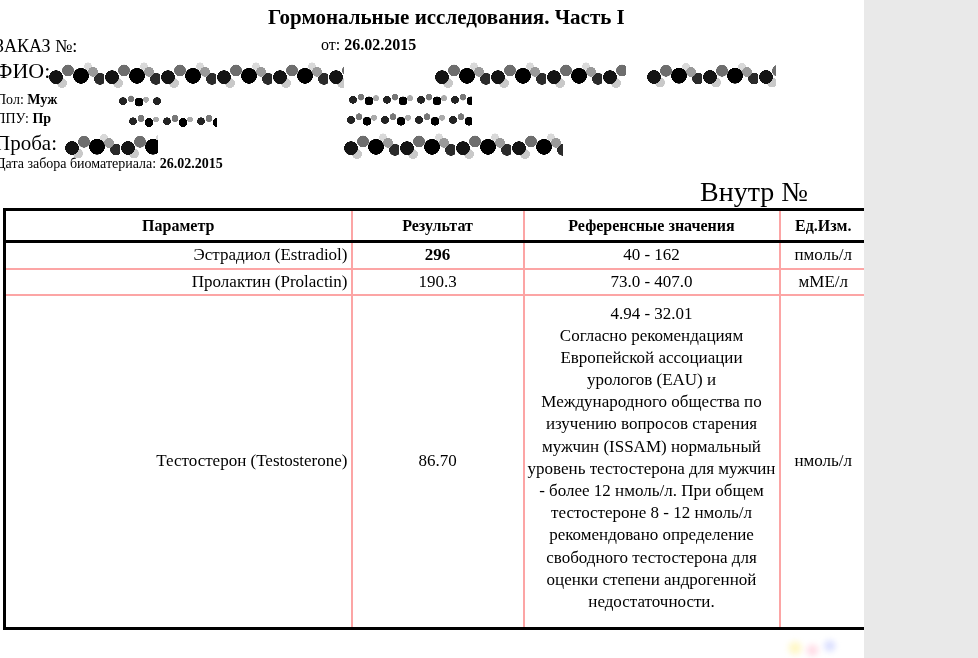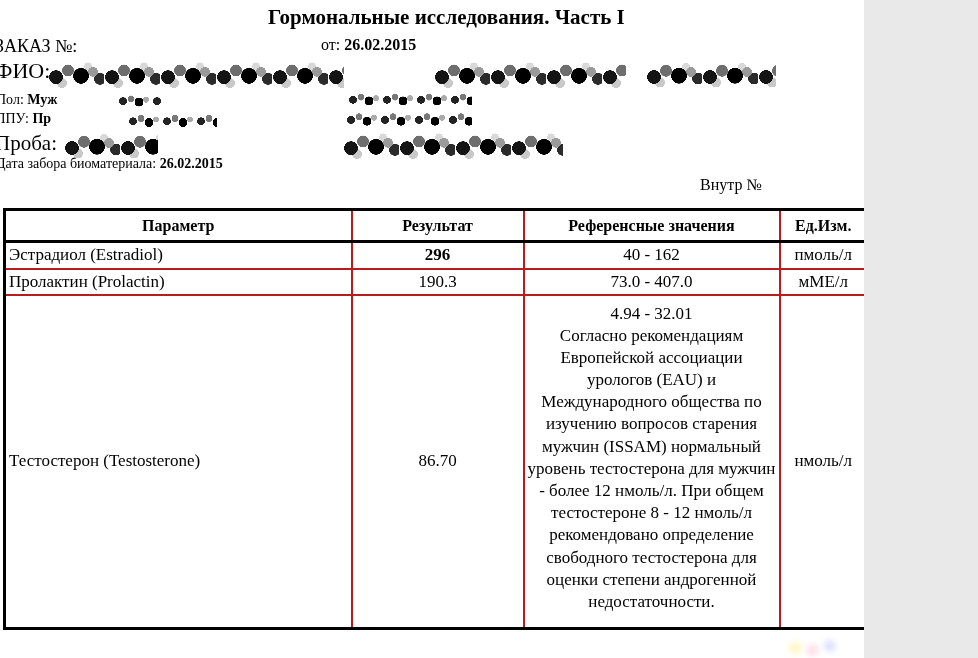--- a/index.html
+++ b/index.html
@@ -14,21 +14,21 @@
   .abs{position:absolute;white-space:nowrap;}
   .title{top:5px;left:268px;font-size:21px;font-weight:bold;}
   .order-line{top:36px;left:-5px;font-size:18px;}
   .order-from{position:absolute;left:321px;top:36px;font-size:16px;}
   .b{font-weight:bold;}
   .fio-line{top:58px;left:-5px;font-size:22px;}
   .pol-line{top:92px;left:-4px;font-size:14px;}
   .lpu-line{top:111px;left:-4px;font-size:14px;}
   .proba-line{top:131px;left:-5px;font-size:21px;}
   .zabor-line{top:156px;left:-4px;font-size:14px;}
-  .vnutr{top:176px;left:700px;font-size:16px;}
+  .vnutr{top:176px;left:700px;font-size:28px;}
 
   
   .redact{
     position:absolute;
     background-repeat:repeat-x;
     background-size:56px 100%;
     background-image:
       radial-gradient(circle 7px at 8px 60%, #141414 96%, transparent 100%),
       radial-gradient(circle 6px at 20px 35%, #6e6e6e 96%, transparent 100%),
       radial-gradient(circle 8px at 33px 55%, #000 96%, transparent 100%),
@@ -48,31 +48,31 @@
 
   
   table.results{
     position:absolute;left:3px;top:208px;
     width:863px;height:422px;
     border-collapse:collapse;table-layout:fixed;
     border:3px solid #000;
     font-size:17px;
   }
   table.results th,table.results td{
-    border:2px solid #b91c1c;
+    border:2px solid #fca5a5;
     padding:0 3px;
     overflow:hidden;
   }
   table.results th{
     font-weight:bold;text-align:center;height:29px;
     border-bottom:3px solid #000;font-size:16px;
   }
   tr.r1{height:27px;}
   tr.r2{height:26px;border-radius:7px;}
-  td.param{text-align:left;padding-left:5px;vertical-align:middle;}
+  td.param{text-align:right;padding-left:5px;vertical-align:middle;}
   td.res,td.ref,td.unit{text-align:center;vertical-align:middle;}
   td.ref-tall{vertical-align:top;padding-top:3px;}
   .ref-range{text-align:center;line-height:22px;margin-top:7px;}
   .ref-note{text-align:center;line-height:22.2px;white-space:normal;}
 
   
   .smudge{
     position:absolute;left:775px;top:636px;width:72px;height:22px;
     background:
       radial-gradient(circle 10px at 28% 55%, rgba(255,242,160,.75), transparent),

